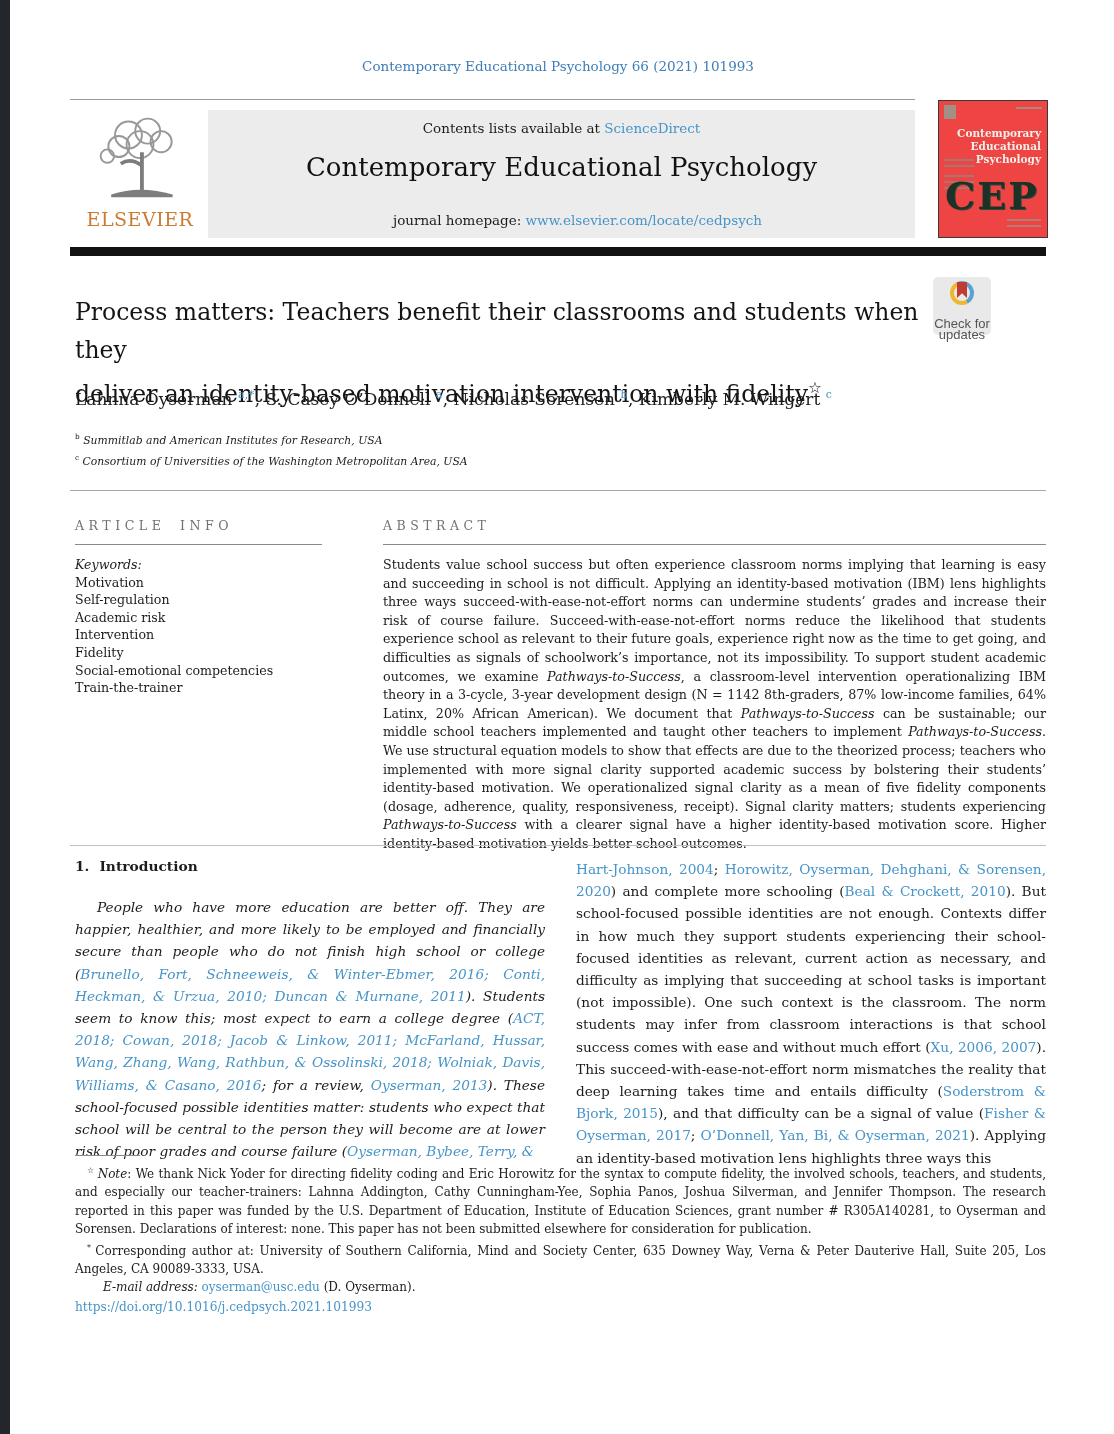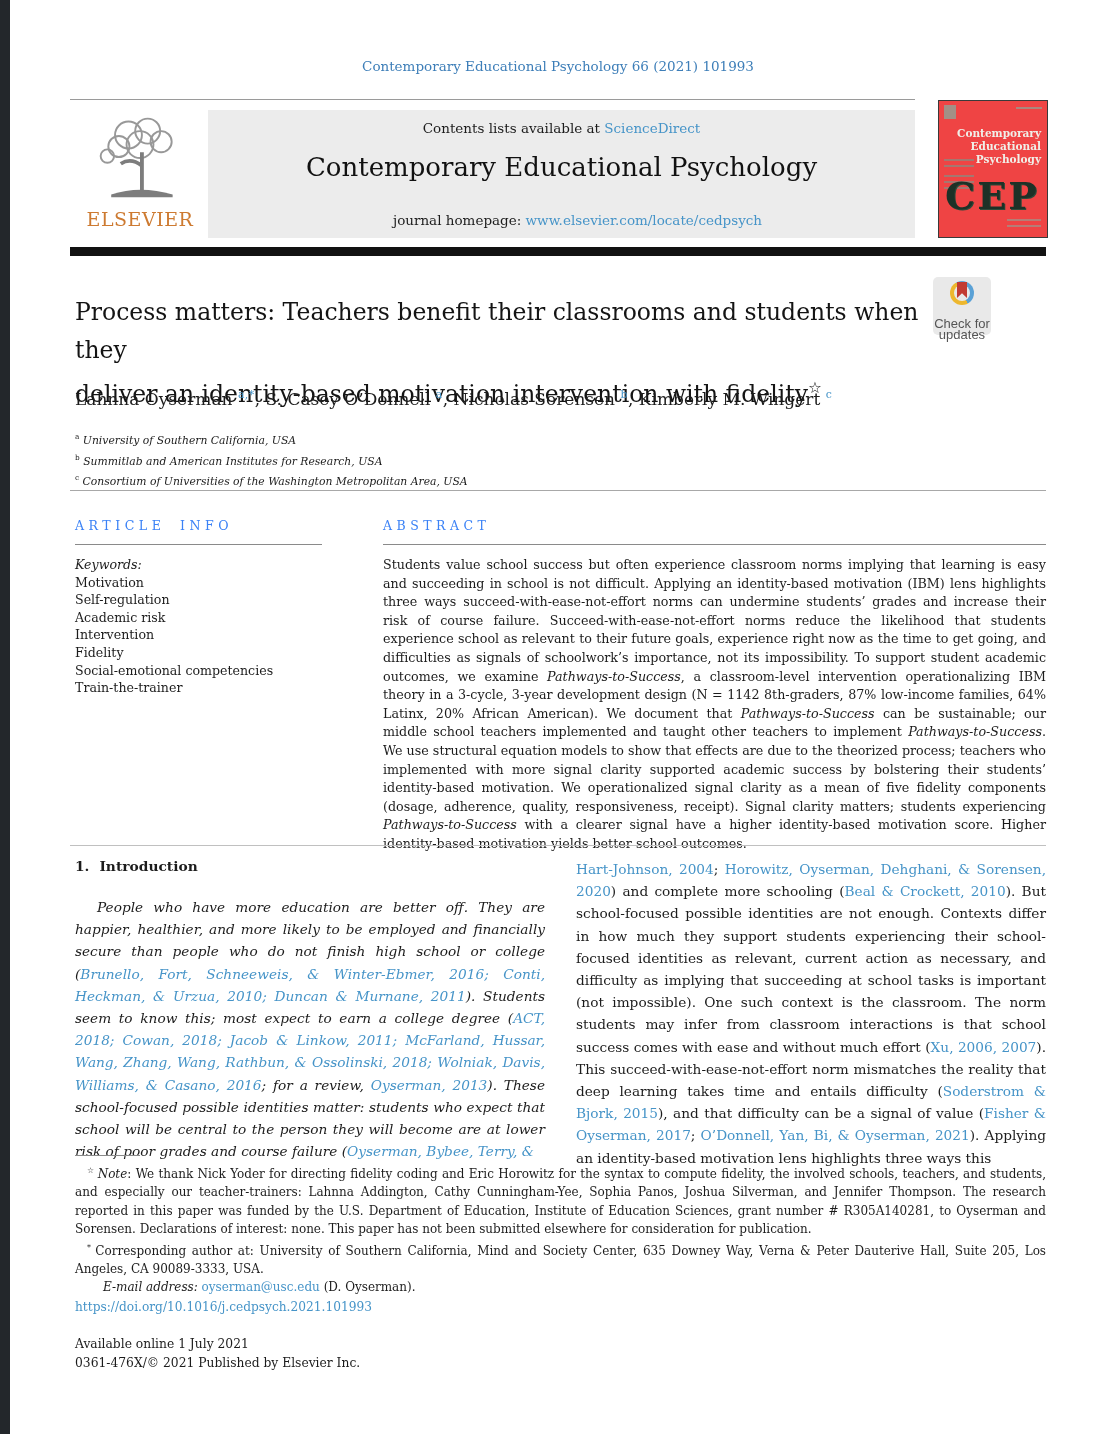--- a/index.html
+++ b/index.html
@@ -46,21 +46,21 @@
   .cm-mark{position:absolute;left:50%;top:1px;transform:translateX(-50%);width:10px;height:16px;
          background:#c23b33;clip-path:polygon(0 0,100% 0,100% 100%,50% 70%,0 100%);z-index:2;}
   .badge .b-txt{font-size:13px;color:#555;line-height:10.5px;margin-top:14px;}
 
   .article-title{left:75px;top:293px;width:870px;font-size:23.5px;line-height:38px;color:#141414;}
   .authors{left:75px;top:388px;width:900px;font-size:17px;color:#1c1c1c;}
   .affils{left:75px;top:428px;width:700px;font-size:10.8px;line-height:17px;}
   .affils .aff-sup{vertical-align:super;font-size:68%;font-style:normal;}
   .affils .aff-txt{font-style:italic;}
 
-  .secthead{font-size:12.5px;letter-spacing:4.5px;word-spacing:6px;color:#3b82f6;}
+  .secthead{font-size:12.5px;letter-spacing:4.5px;word-spacing:6px;color:#737373;}
   .kw-label{font-style:italic;}
   .kw-item{line-height:17.6px;}
   .info-col{left:75px;top:518px;width:250px;font-size:12.6px;}
   .info-rule{left:75px;top:544px;width:247px;border-top:1px solid #8a8a8a;}
   .kw-block{left:75px;top:556px;width:280px;font-size:12.6px;}
   .abst-col{left:383px;top:518px;width:663px;}
   .abst-rule{left:383px;top:544px;width:663px;border-top:1px solid #8a8a8a;}
   .abst-text{left:383px;top:556px;width:663px;font-size:12.7px;line-height:18.6px;
              text-align:justify;color:#1c1c1c;}
 
@@ -163,24 +163,20 @@
     <div>Process matters: Teachers benefit their classrooms and students when they</div>
     <div>
       <span>deliver an identity-based motivation intervention with fidelity</span><span class="sup">☆</span>
     </div>
   </div>
 
   <div class="abs authors"><span>Lahnna Oyserman </span><span class="supl">a,*</span><span>, S. Casey O’Donnell </span><span class="supl">a</span><span>, Nicholas Sorensen </span><span class="supl">b</span><span>, Kimberly M. Wingert </span><span class="supl">c</span></div>
 
   <div class="abs affils">
     <div>
-      <span class="aff-sup">a</span>
-      <span class="aff-txt">University of Southern California, USA</span>
-    </div>
-    <div>
       <span class="aff-sup">b</span>
       <span class="aff-txt">Summitlab and American Institutes for Research, USA</span>
     </div>
     <div>
       <span class="aff-sup">c</span>
       <span class="aff-txt">Consortium of Universities of the Washington Metropolitan Area, USA</span>
     </div>
   </div>
 
   <div class="abs rule" style="left:70px;top:490px;width:976px;border-top-color:#a8a8a8;"></div>
@@ -212,18 +208,14 @@
 
   <div class="abs fn-rule"></div>
   <div class="abs fn-block">
     <p class="fn-note"><span class="sup">☆ </span><span class="it">Note</span><span>: We thank Nick Yoder for directing fidelity coding and Eric Horowitz for the syntax to compute fidelity, the involved schools, teachers, and students, and especially our teacher-trainers: Lahnna Addington, Cathy Cunningham-Yee, Sophia Panos, Joshua Silverman, and Jennifer Thompson. The research reported in this paper was funded by the U.S. Department of Education, Institute of Education Sciences, grant number # R305A140281, to Oyserman and Sorensen. Declarations of interest: none. This paper has not been submitted elsewhere for consideration for publication.</span></p>
     <p class="fn-corr"><span class="sup">* </span><span>Corresponding author at: University of Southern California, Mind and Society Center, 635 Downey Way, Verna &amp; Peter Dauterive Hall, Suite 205, Los Angeles, CA 90089-3333, USA.</span></p>
     <p class="fn-mail"><span class="it">E-mail address:</span><span> </span><span class="lnk">oyserman@usc.edu</span><span> (D. Oyserman).</span></p>
   </div>
 
   <div class="abs doi-line">https://doi.org/10.1016/j.cedpsych.2021.101993</div>
 
-  <div class="abs avail-line">
-    <div>Available online 1 July 2021</div>
-    <div>0361-476X/© 2021 Published by Elsevier Inc.</div>
-  </div>
 
 </div>
 
 </body></html>

